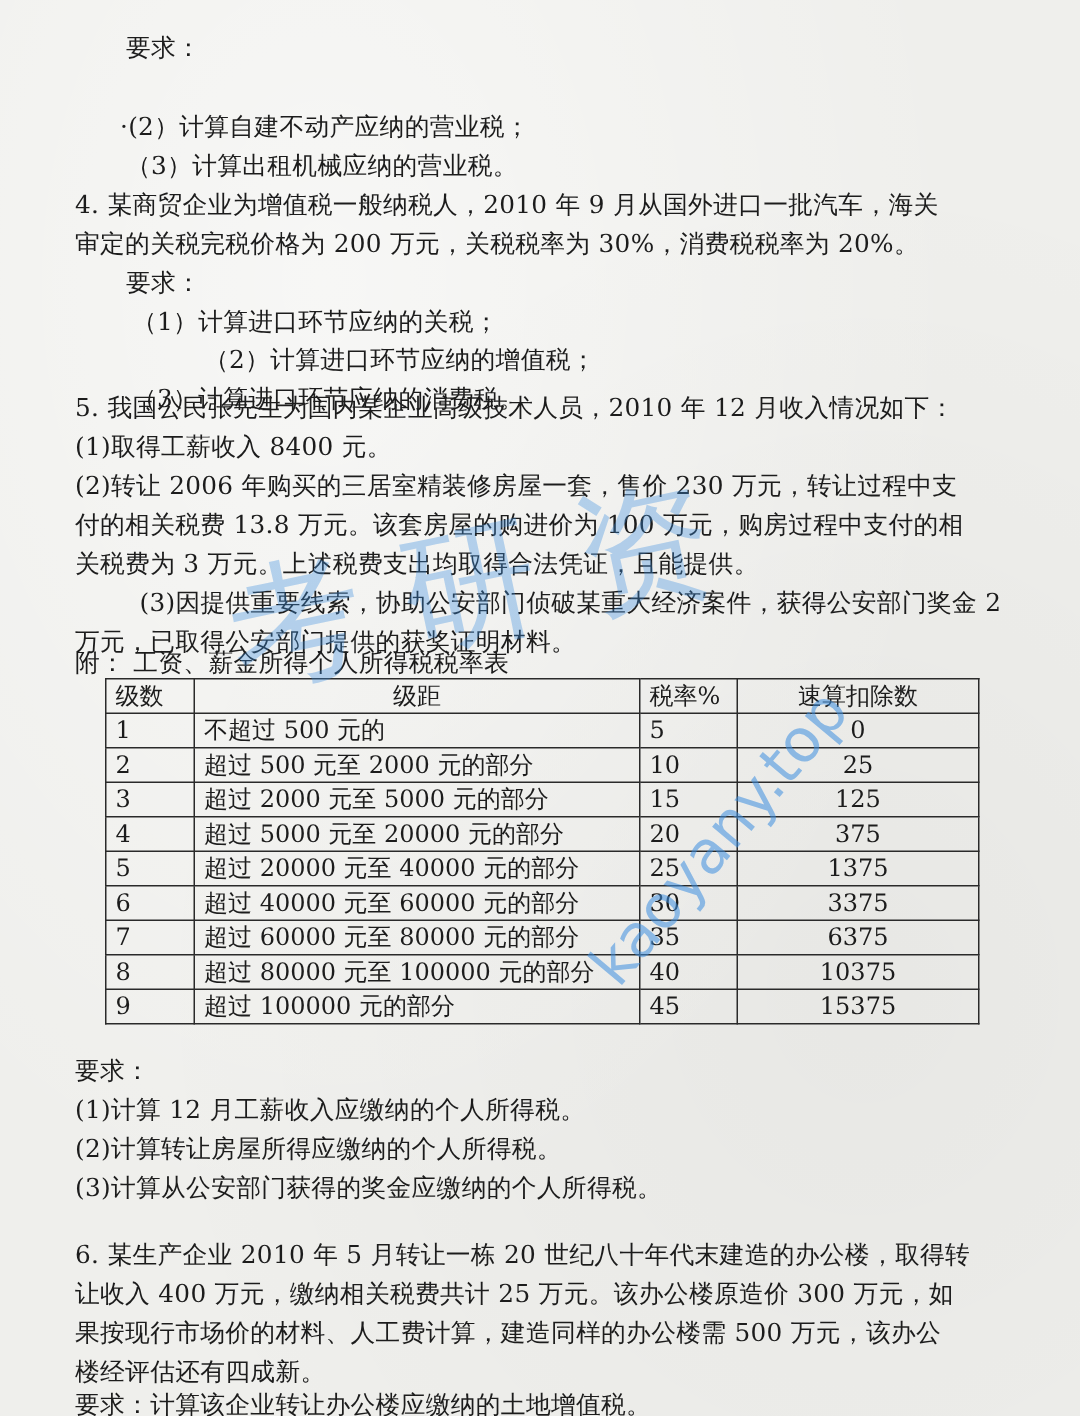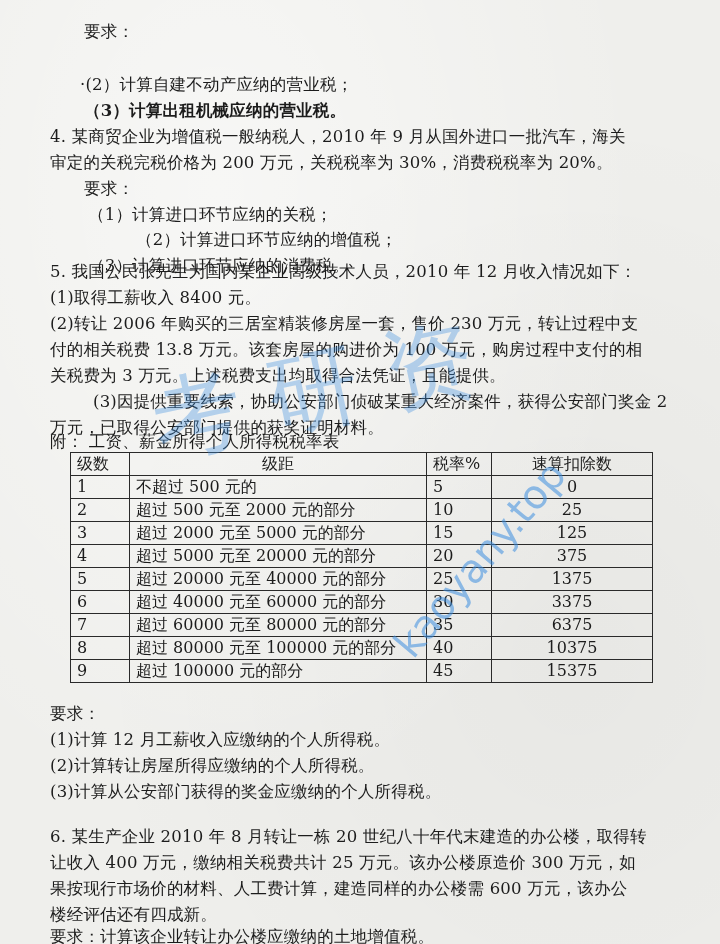--- a/index.html
+++ b/index.html
@@ -46,21 +46,21 @@
   .wm-text { font-size: 40px; transform: rotate(-50deg); transform-origin: left bottom; }
   .wm-strokes { font-size: 90px; transform: rotate(-12deg); font-family: "DejaVu Serif", serif; opacity: 0.35; }
 </style>
 </head>
 <body>
 
 <div class="page">
 
   <div class="line" style="left:84px; top:20px;">要求：</div>
   <div class="line" style="left:80px; top:73px;">·(2）计算自建不动产应纳的营业税；</div>
-  <div class="line" style="left:84px; top:99px;font-weight:bold;">（3）计算出租机械应纳的营业税。</div>
+  <div class="line" style="left:84px; top:99px;">（3）计算出租机械应纳的营业税。</div>
 
   <div class="line" style="left:50px; top:125px;">4. 某商贸企业为增值税一般纳税人，2010 年 9 月从国外进口一批汽车，海关</div>
   <div class="line" style="left:50px; top:151px;">审定的关税完税价格为 200 万元，关税税率为 30%，消费税税率为 20%。</div>
   <div class="line" style="left:84px; top:177px;">要求：</div>
   <div class="line" style="left:88px; top:203px;">（1）计算进口环节应纳的关税；</div>
   <div class="line" style="left:88px; top:228px;margin-left:48px;">（2）计算进口环节应纳的增值税；</div>
   <div class="line" style="left:88px; top:254px;">（3）计算进口环节应纳的消费税。</div>
 
   <div class="line" style="left:50px; top:260px;">5. 我国公民张先生为国内某企业高级技术人员，2010 年 12 月收入情况如下：</div>
   <div class="line" style="left:50px; top:286px;">(1)取得工薪收入 8400 元。</div>
@@ -134,21 +134,21 @@
       <td class="c4">15375</td>
     </tr>
   </tbody>
     </table>
 
   <div class="line" style="left:50px; top:702px;">要求：</div>
   <div class="line" style="left:50px; top:728px;">(1)计算 12 月工薪收入应缴纳的个人所得税。</div>
   <div class="line" style="left:50px; top:754px;">(2)计算转让房屋所得应缴纳的个人所得税。</div>
   <div class="line" style="left:50px; top:780px;">(3)计算从公安部门获得的奖金应缴纳的个人所得税。</div>
 
-  <div class="line" style="left:50px; top:825px;">6. 某生产企业 2010 年 8 月转让一栋 20 世纪八十年代末建造的办公楼，取得转</div>
+  <div class="line" style="left:50px; top:825px;">6. 某生产企业 2010 年 5 月转让一栋 20 世纪八十年代末建造的办公楼，取得转</div>
   <div class="line" style="left:50px; top:851px;">让收入 400 万元，缴纳相关税费共计 25 万元。该办公楼原造价 300 万元，如</div>
-  <div class="line" style="left:50px; top:877px;">果按现行市场价的材料、人工费计算，建造同样的办公楼需 600 万元，该办公</div>
+  <div class="line" style="left:50px; top:877px;">果按现行市场价的材料、人工费计算，建造同样的办公楼需 500 万元，该办公</div>
   <div class="line" style="left:50px; top:903px;">楼经评估还有四成新。</div>
   <div class="line" style="left:50px; top:925px;">要求：计算该企业转让办公楼应缴纳的土地增值税。</div>
 
   <div class="wm wm-strokes" style="left:150px; top:330px;">考 研 资</div>
   <div class="wm wm-text" style="left:420px; top:620px;">kaoyany.top</div>
 </div>
 
 </body></html>

